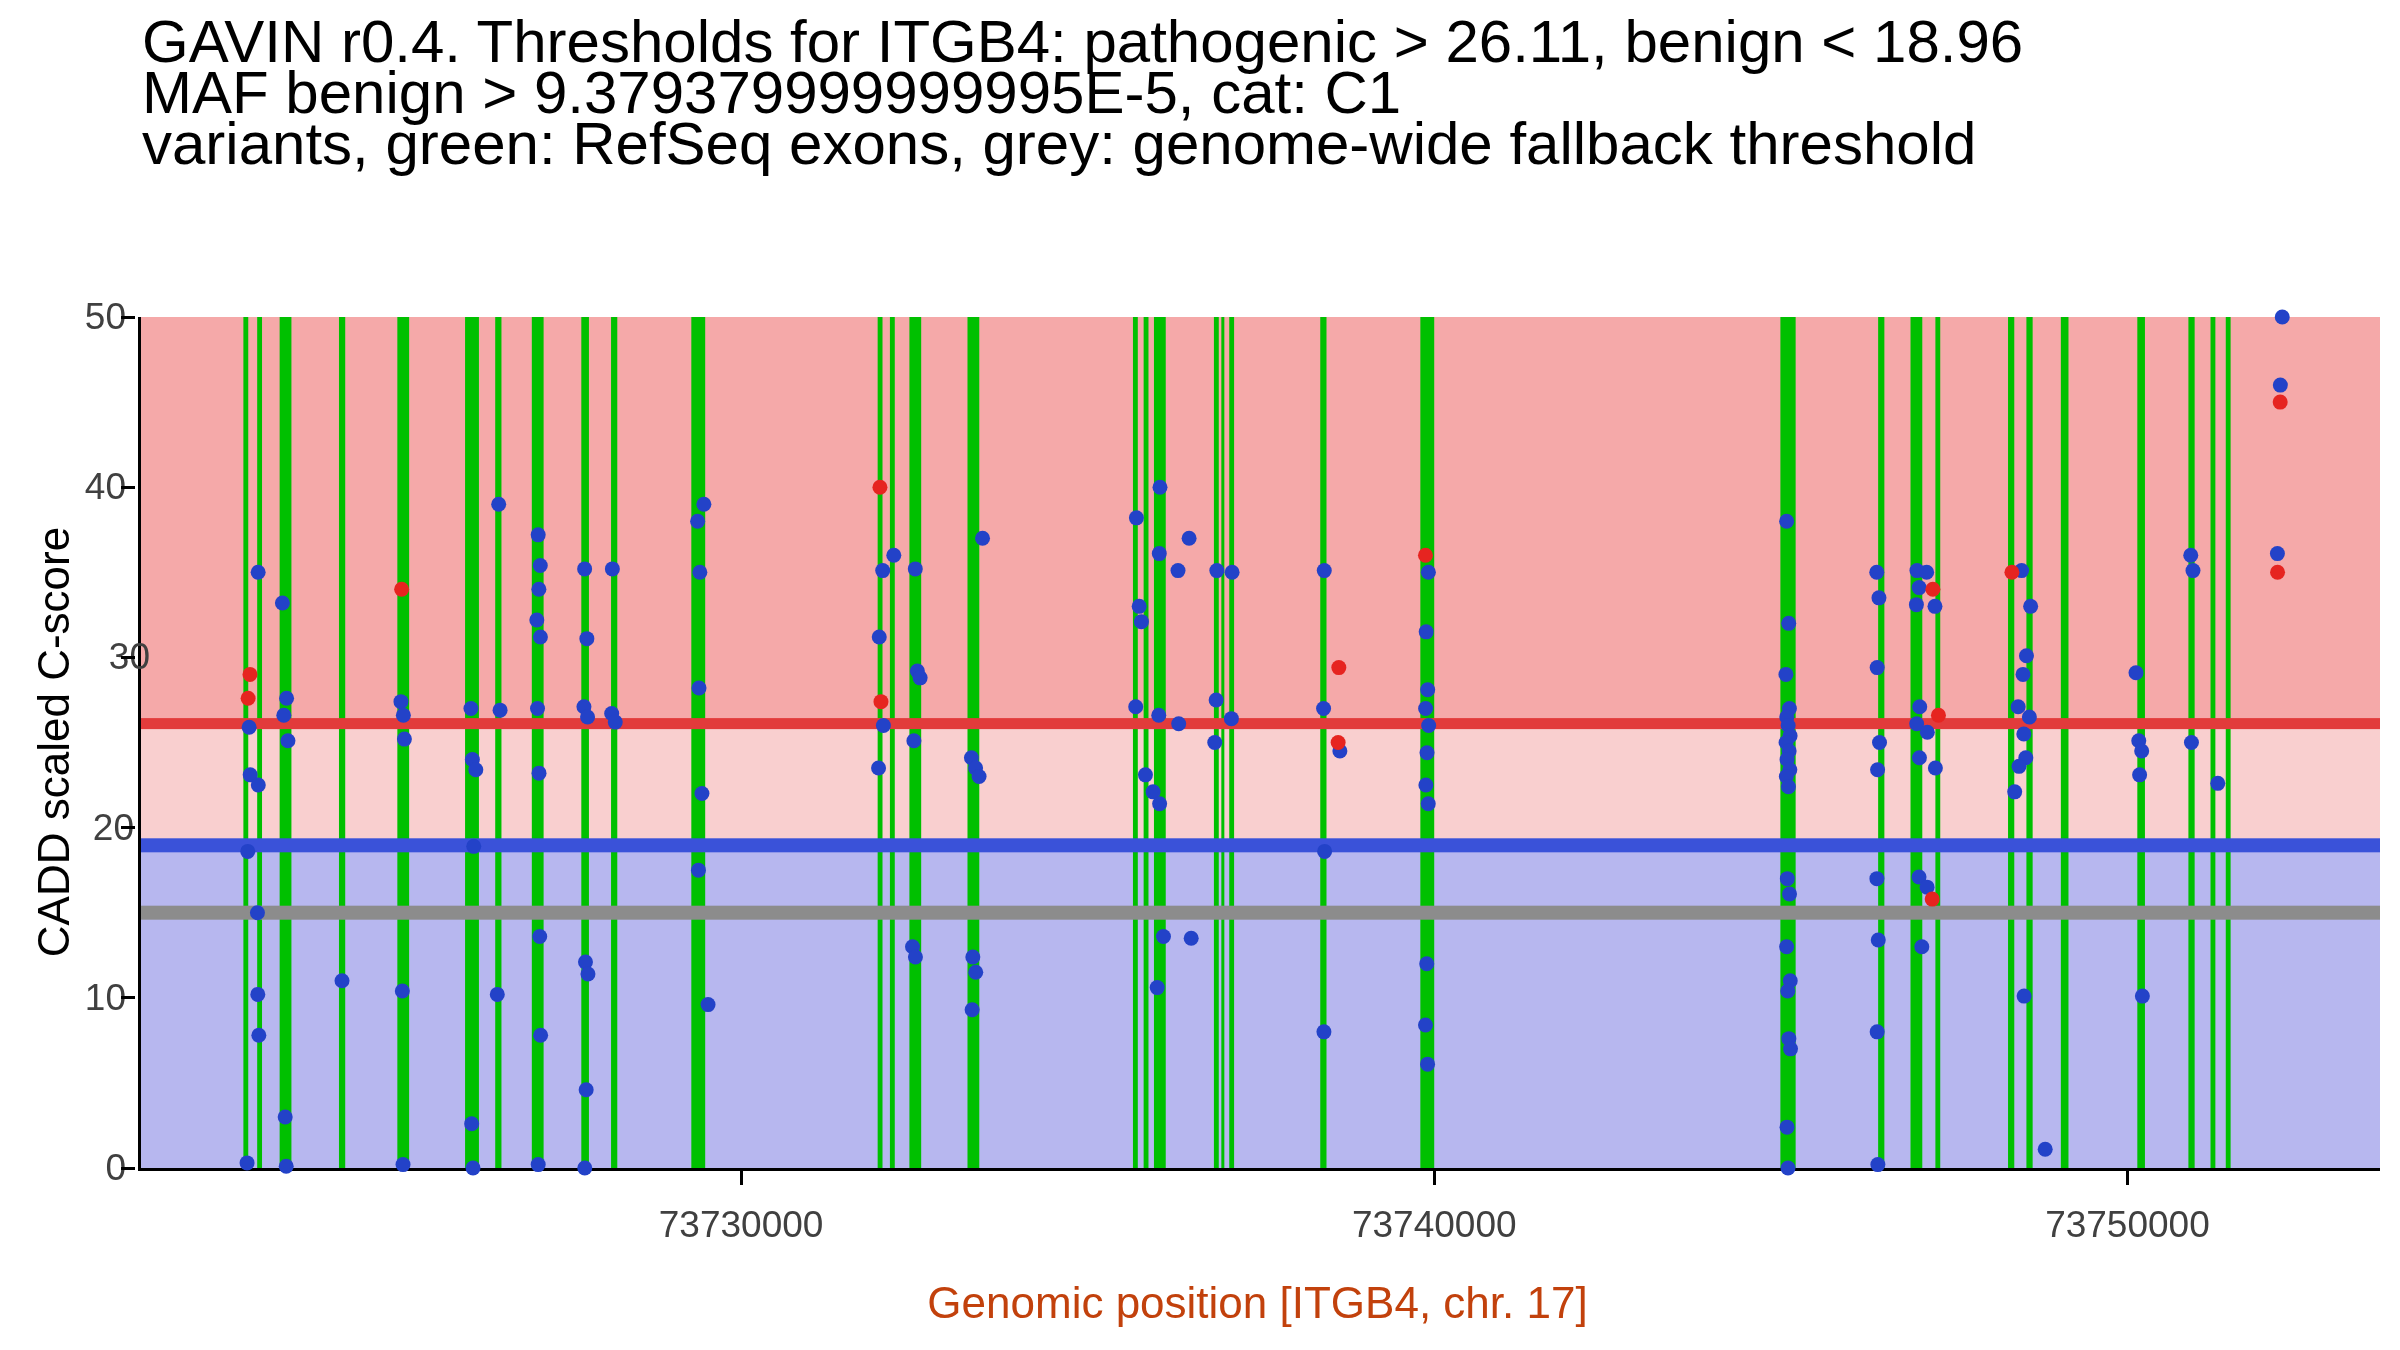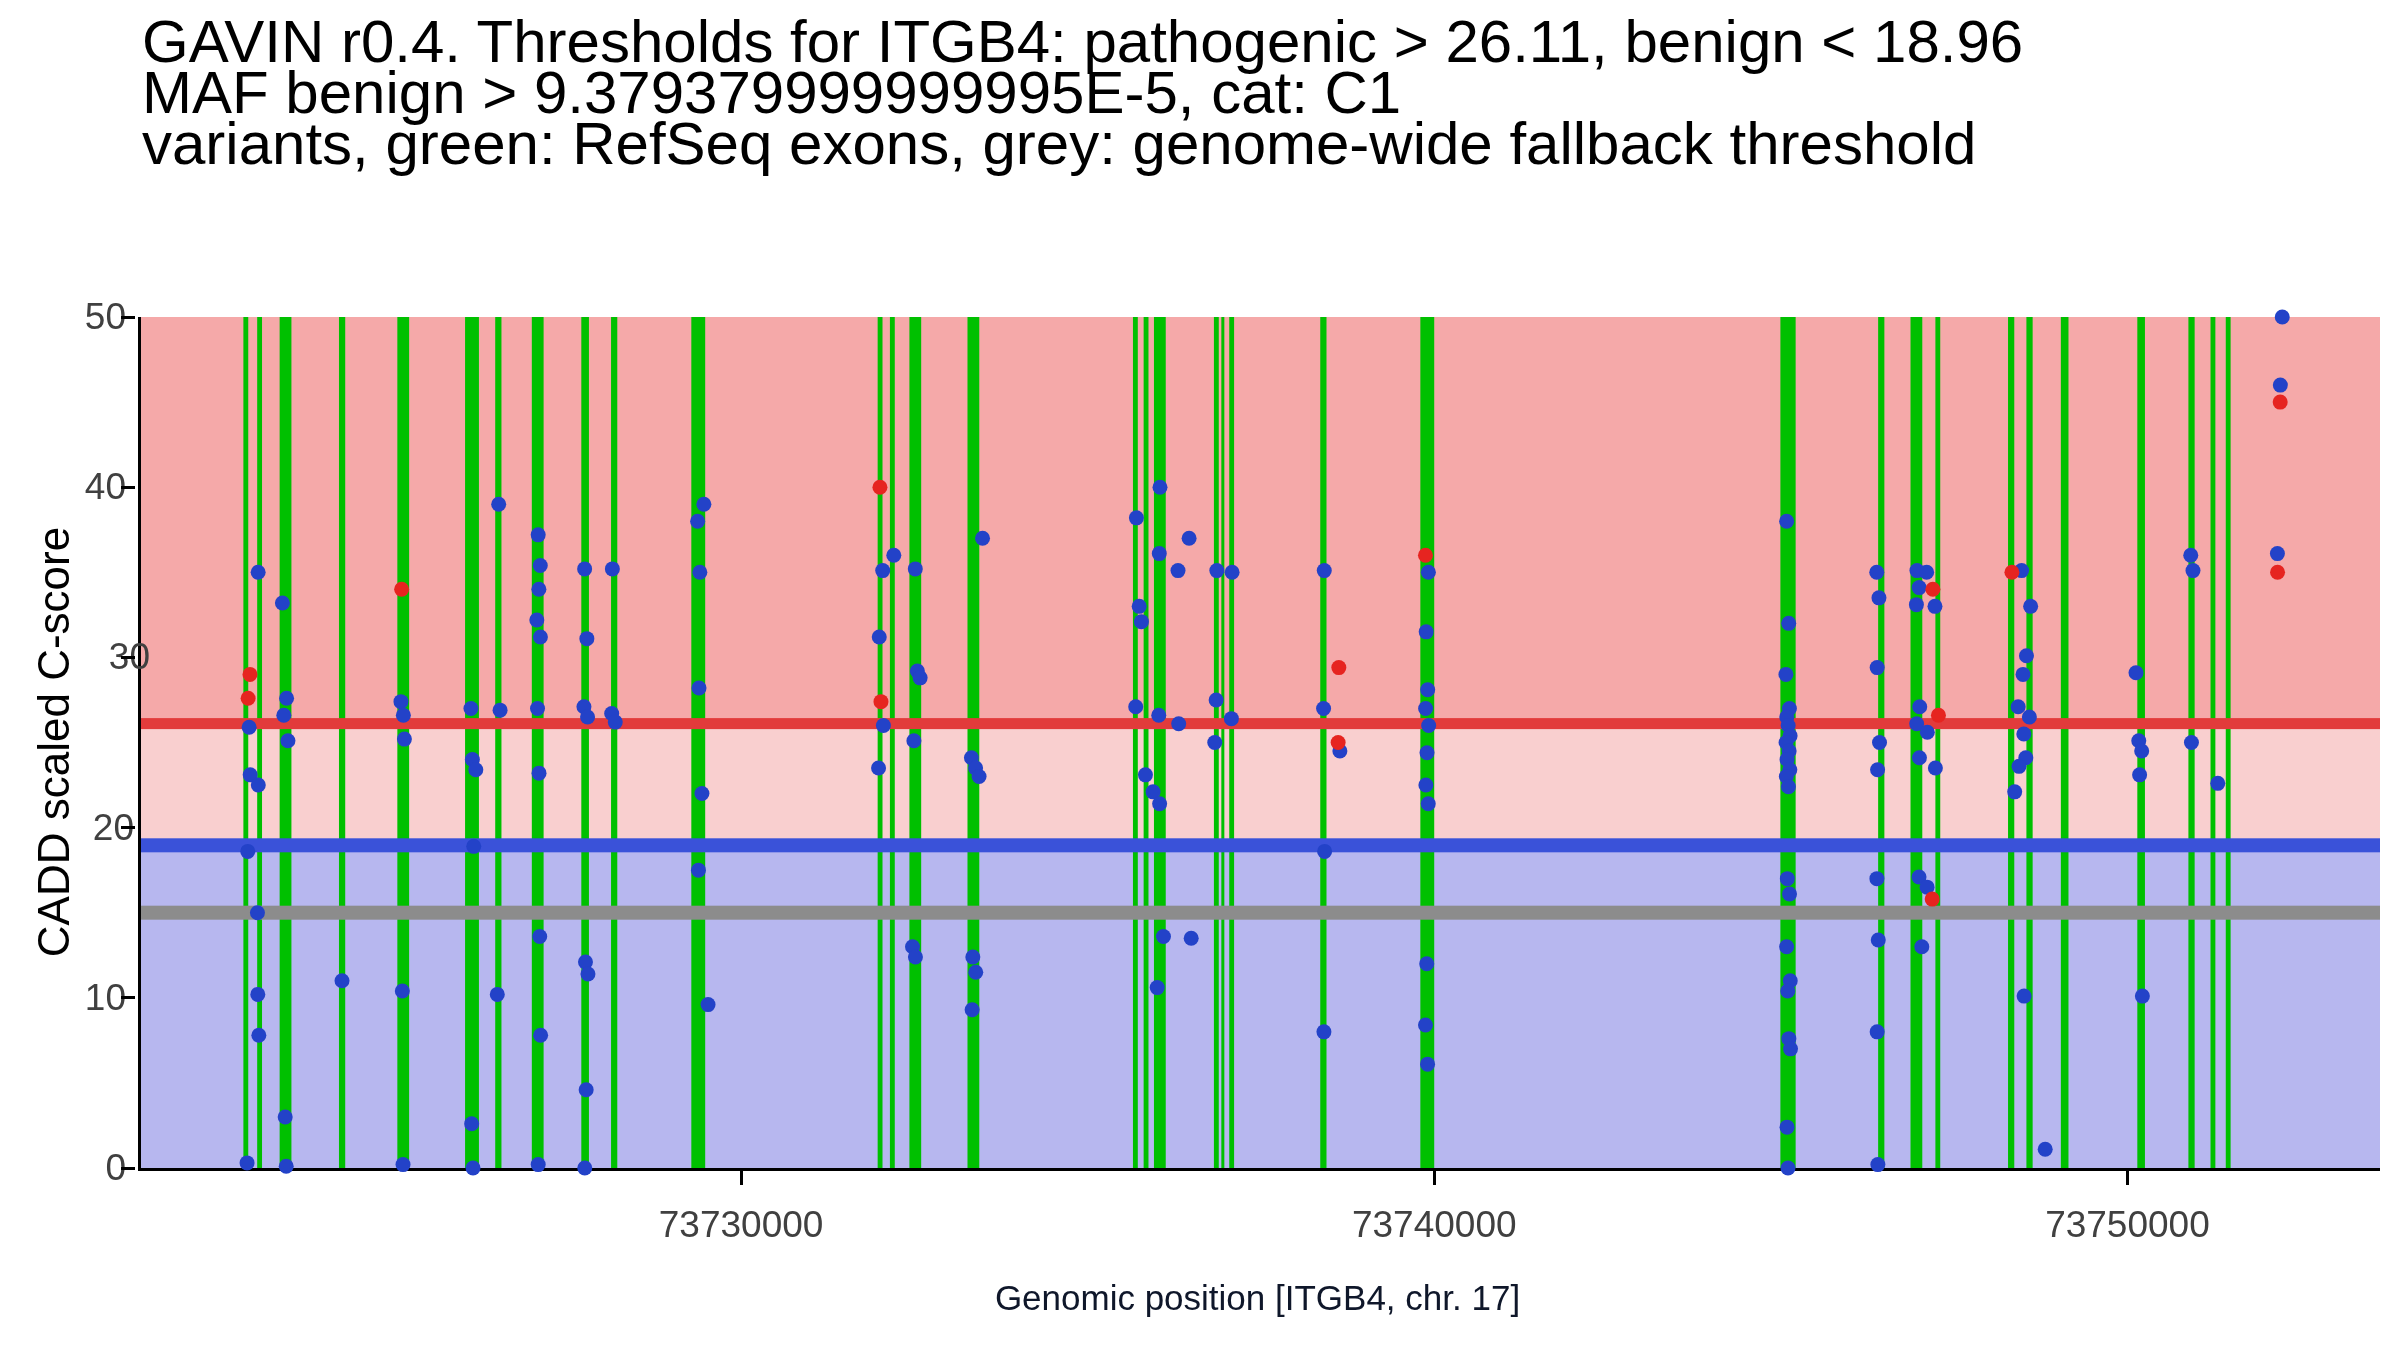--- a/index.html
+++ b/index.html
@@ -14,21 +14,21 @@
           border-left:3px solid #000; border-bottom:3px solid #000; box-sizing:content-box; }
   .plot svg { position:absolute; left:0; top:0; width:2239px; height:851px; overflow:visible; display:block; }
 
   .ytick-label { position:absolute; left:0px; width:118px; text-align:right;
                  font-size:37px; color:#404040; transform:translateY(-50%);margin-left:8px; }
   .xtick-label { position:absolute; top:1204px; font-size:37px; color:#404040;
                  transform:translateX(-50%); white-space:nowrap; }
   .tick-mark { position:absolute; background:#000; }
 
   .xlabel { position:absolute; left:138px; width:2239px; top:1278px; text-align:center;
-            font-size:35px; color:#0f172a; }
+            font-size:44px; color:#c2410c; }
   .ylabel { position:absolute; left:54px; top:742px; transform:translate(-50%,-50%) rotate(-90deg);
             font-size:44px; color:#000; white-space:nowrap; }
 </style>
 </head>
 <body>
 
 <div class="stage">
 
   <div class="title-block">
     <div>GAVIN r0.4. Thresholds for ITGB4: pathogenic &gt; 26.11, benign &lt; 18.96</div>

